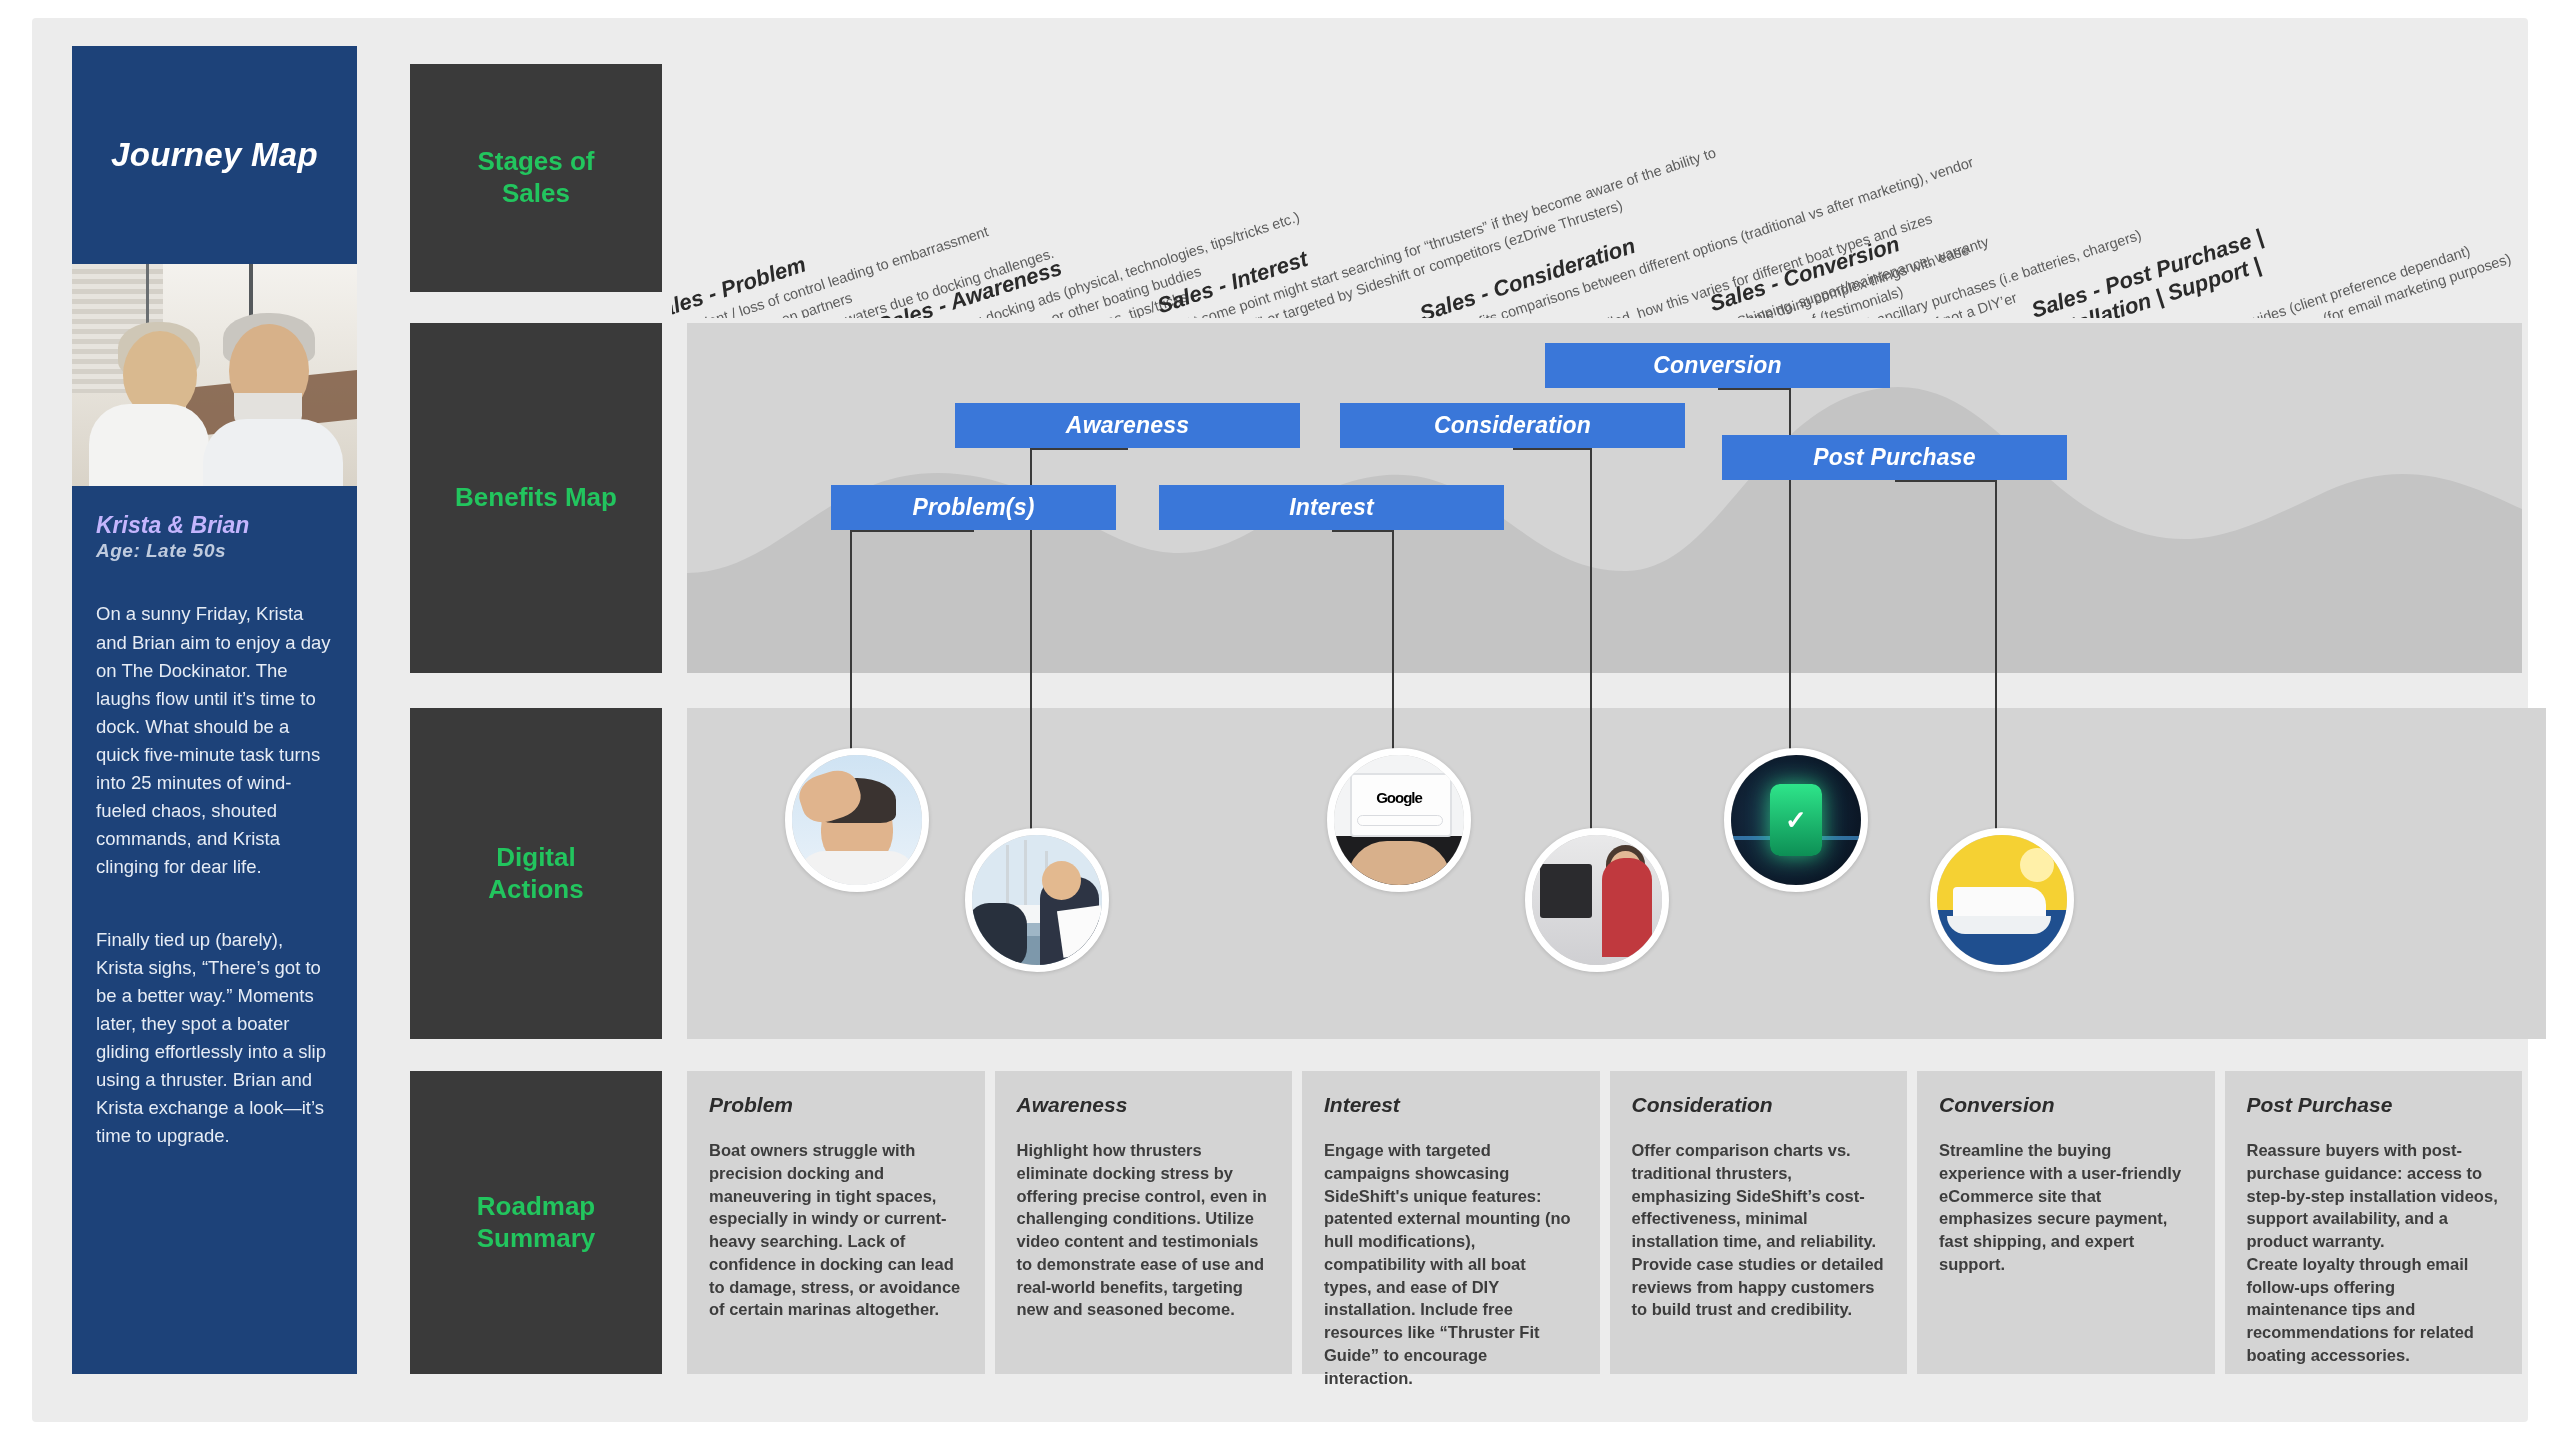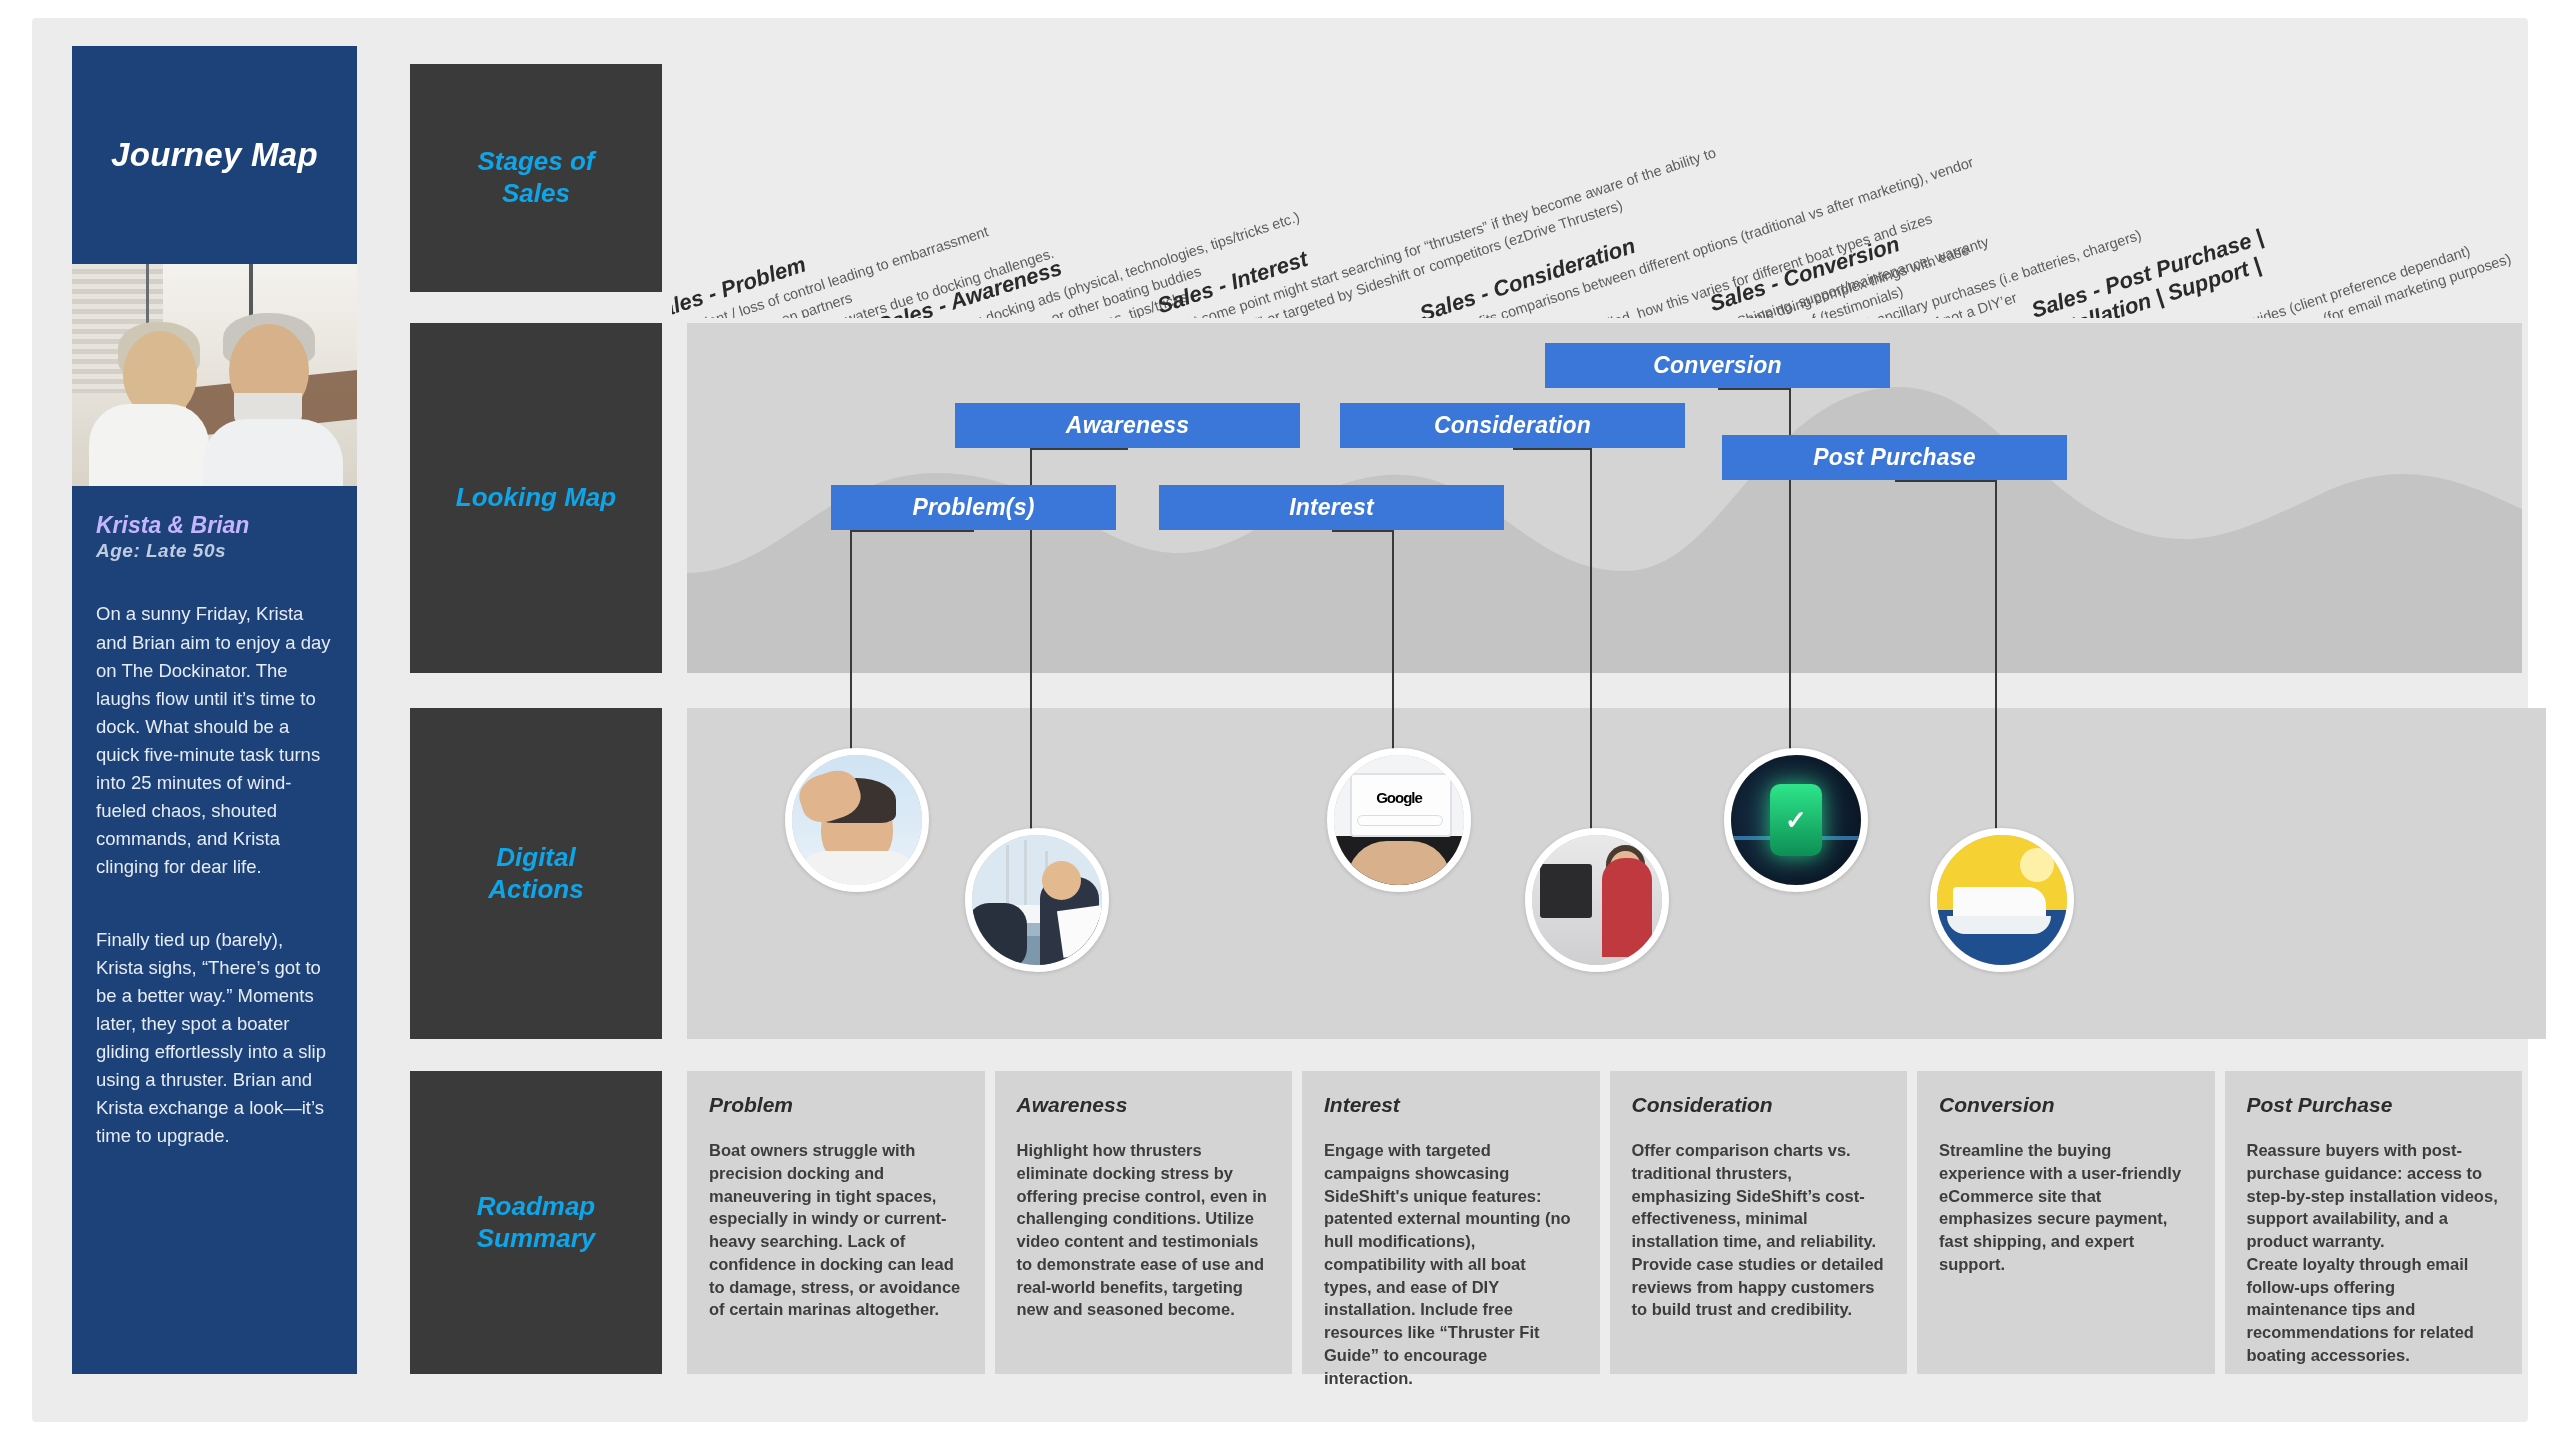--- a/index.html
+++ b/index.html
@@ -51,23 +51,23 @@
     padding:26px 24px 0 24px;
     box-sizing:border-box;color:#e9eef6;
   }
   .persona-name{font-size:23px;font-weight:bold;font-style:italic;color:#c4b5fd;line-height:1.15;}
   .persona-age{font-size:19px;font-weight:bold;font-style:italic;color:#bfcbde;margin-top:2px;letter-spacing:.5px;}
   .persona-p{font-size:18.5px;line-height:1.52;color:#e6ecf5;margin-top:38px;}
   .persona-p2{margin-top:44px;}
 
   
   .rowlabel{
-    position:absolute;background:#3a3a3a;color:#0ea5e9;
+    position:absolute;background:#3a3a3a;color:#22c55e;
     display:flex;align-items:center;justify-content:center;
-    text-align:center;font-style:italic;font-weight:bold;
+    text-align:center;font-weight:bold;
     font-size:26px;line-height:1.22;
   }
   #lbl-stages{left:378px;top:46px;width:252px;height:228px;}
   #lbl-emotions{left:378px;top:305px;width:252px;height:350px;}
   #lbl-digital{left:378px;top:690px;width:252px;height:331px;}
   #lbl-roadmap{left:378px;top:1053px;width:252px;height:303px;}
 
   
   .stages-area{position:absolute;left:640px;top:10px;width:1880px;height:290px;overflow:hidden;}
   .stage-group{
@@ -184,21 +184,21 @@
     </div>
     <div class="persona-body">
       <div class="persona-name">Krista &amp; Brian</div>
       <div class="persona-age">Age: Late 50s</div>
       <div class="persona-p">On a sunny Friday, Krista and Brian aim to enjoy a day on The Dockinator. The laughs flow until it’s time to dock. What should be a quick five-minute task turns into 25 minutes of wind-fueled chaos, shouted commands, and Krista clinging for dear life.</div>
       <div class="persona-p persona-p2">Finally tied up (barely), Krista sighs, “There’s got to be a better way.” Moments later, they spot a boater gliding effortlessly into a slip using a thruster. Brian and Krista exchange a look—it’s time to upgrade.</div>
     </div>
   </div>
 
   <div class="rowlabel" id="lbl-stages">Stages of<br>Sales</div>
-  <div class="rowlabel" id="lbl-emotions">Looking Map</div>
+  <div class="rowlabel" id="lbl-emotions">Benefits Map</div>
   <div class="rowlabel" id="lbl-roadmap">Roadmap<br>Summary</div>
   <div class="rowlabel" id="lbl-digital">Digital<br>Actions</div>
 
   <div class="stages-area" id="stages-area">
       <div class="stage-group" style="left: 0px; top: 270px;"><div style="display: inline-block; vertical-align: top;"><span class="stage-title">Sales - Problem</span><ul class="stage-bullets" style="max-width: 460px;">
             <li style="white-space: normal;">Accident / loss of control leading to embarrassment</li>
             <li style="white-space: normal;">Argument between partners</li>
             <li style="white-space: normal;">Hesitancy to explore new waters due to docking challenges.</li>
           </ul></div></div>
       <div class="stage-group" style="left: 230px; top: 282px;"><div style="display: inline-block; vertical-align: top;"><span class="stage-title">Sales - Awareness</span><ul class="stage-bullets" style="max-width: 470px;">

